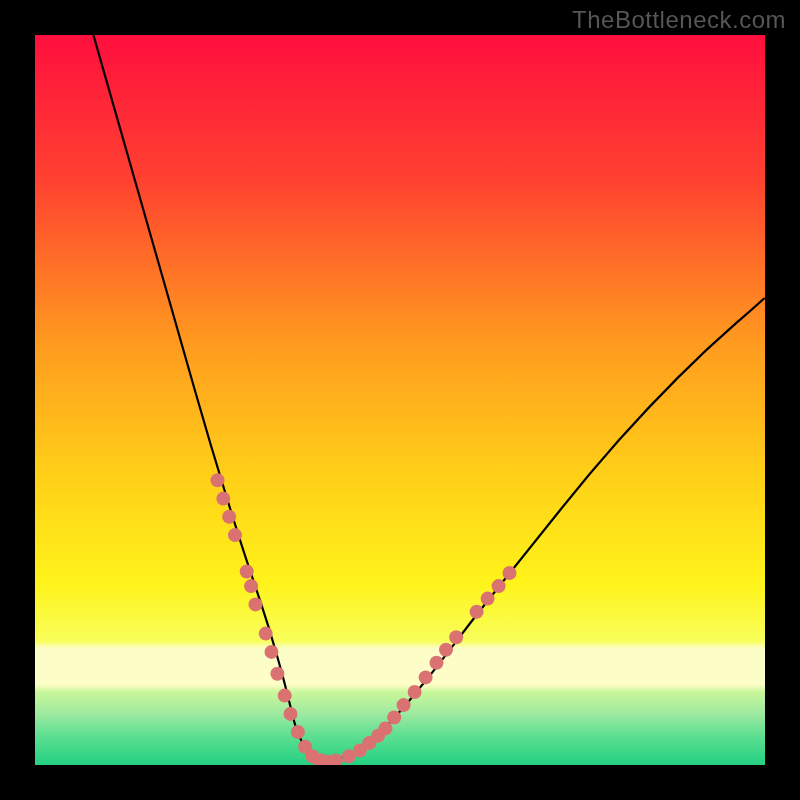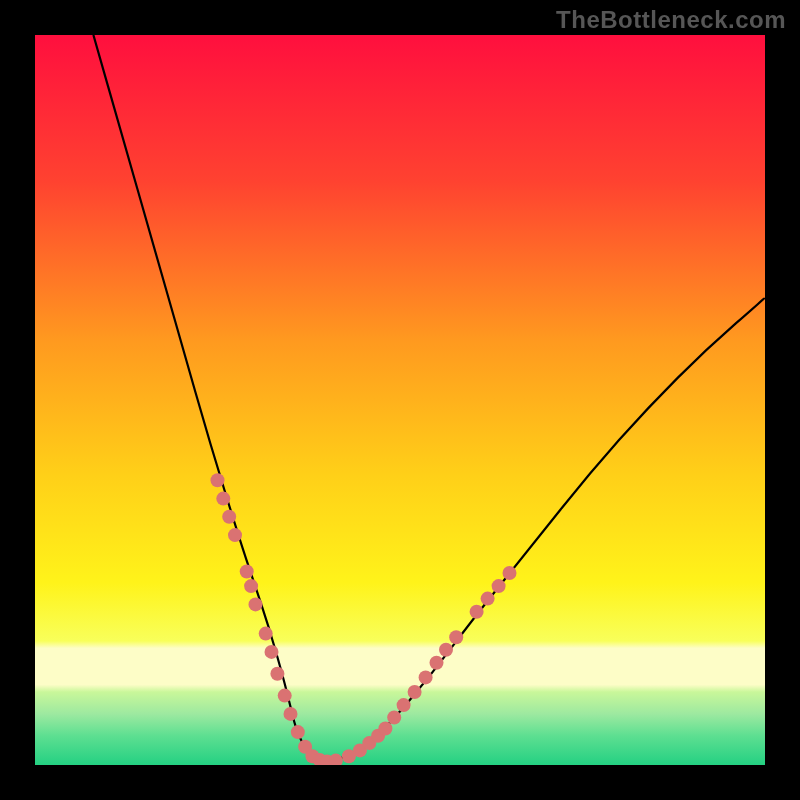--- a/index.html
+++ b/index.html
@@ -34,21 +34,21 @@
     width: 100%;
     height: 100%;
     display: block;
   }
   .watermark {
     position: absolute;
     top: 6px;
     right: 14px;
     color: #565656;
     font-size: 24px;
-    font-weight: 700;
+    font-weight: 400;
     letter-spacing: 0.5px;
     user-select: none;
   }
   svg.curve {
     position: absolute;
     left: 0;
     top: 0;
     width: 100%;
     height: 100%;
     overflow: visible;

